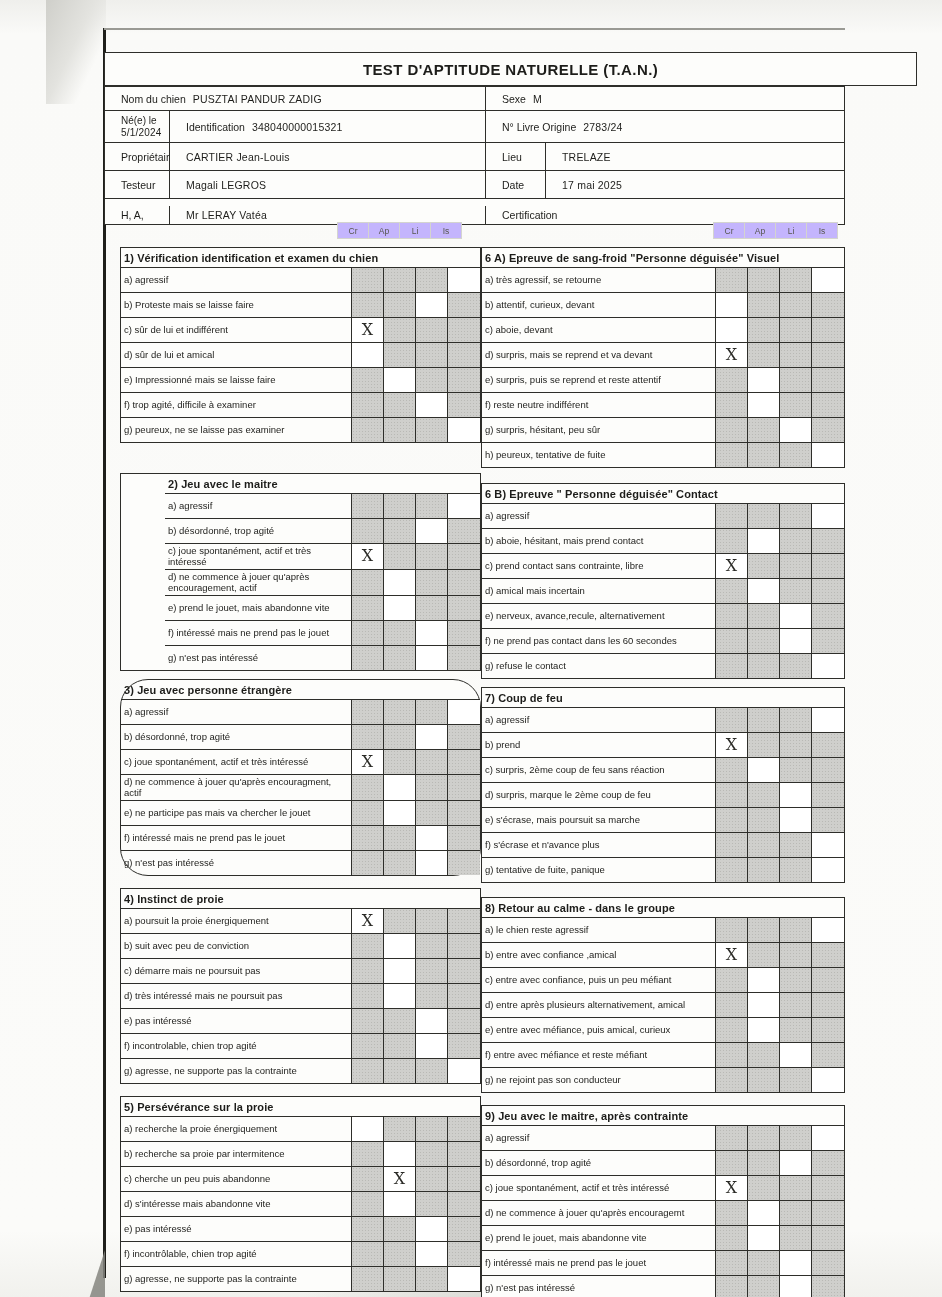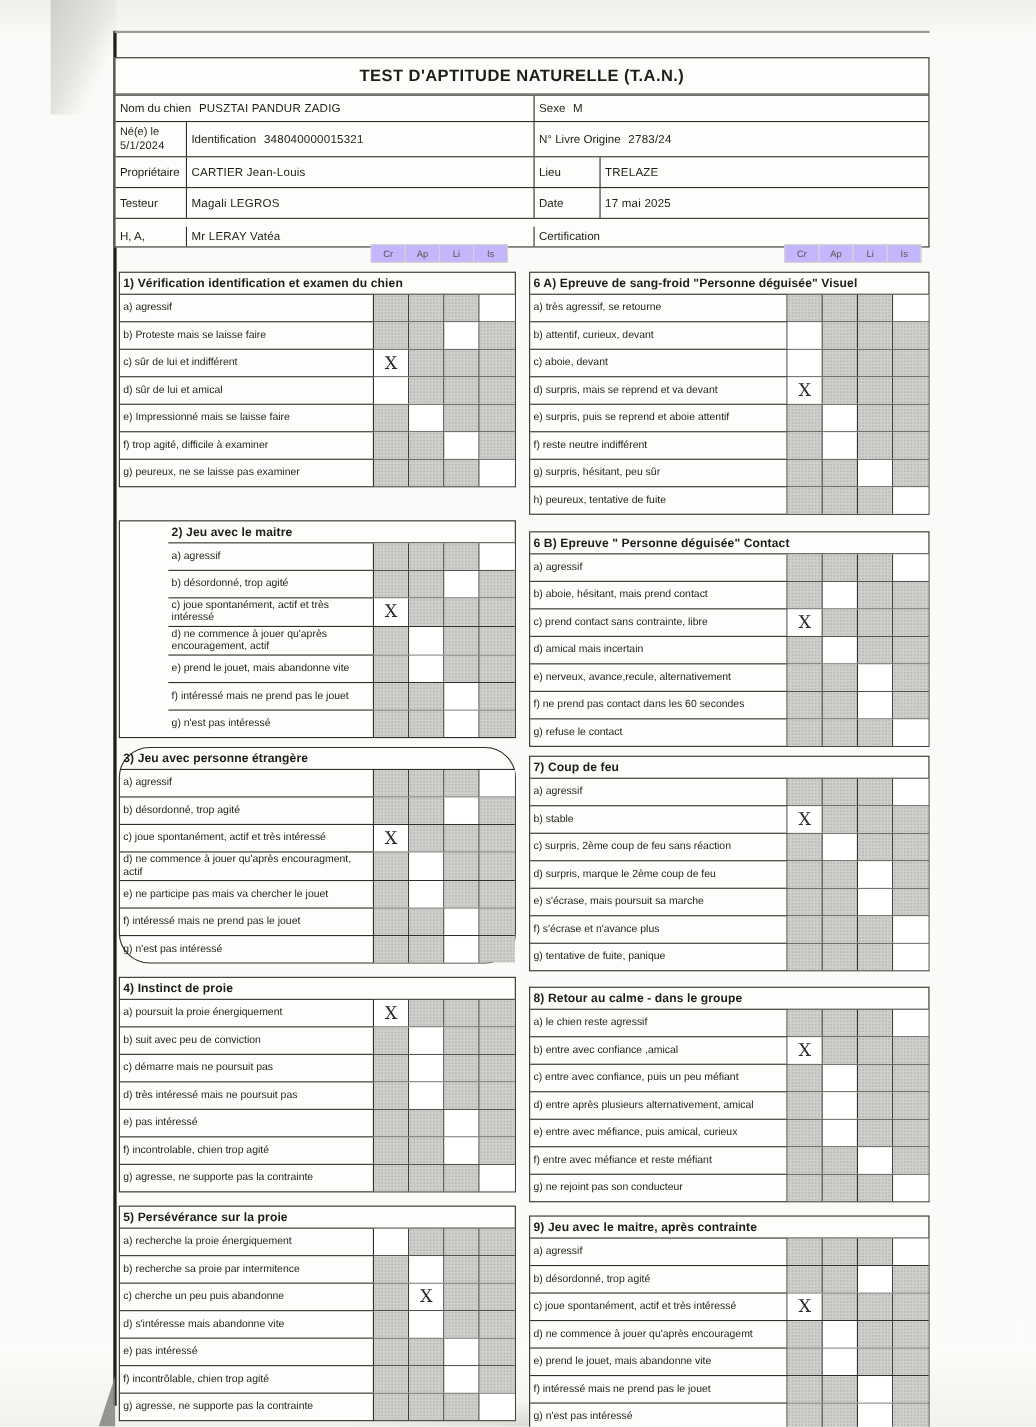--- a/index.html
+++ b/index.html
@@ -15,44 +15,44 @@
     background:linear-gradient(115deg,#cfcfca 0%,#e3e3df 45%,rgba(250,250,248,0) 72%);}
   .corner-bl{position:absolute;left:88px;top:1250px;width:17px;height:47px;
     background:#85857f;clip-path:polygon(100% 0,100% 100%,10% 100%);opacity:.85;}
   .edge-left{position:absolute;left:103px;top:28px;width:2.5px;height:1250px;background:#1f1f1b;}
   .edge-top{position:absolute;left:104px;top:28px;width:741px;height:1.5px;background:#9a9a94;}
   .shadow-bottom{position:absolute;left:300px;top:1274px;width:400px;height:23px;
     background:radial-gradient(ellipse at 50% 100%, #dadad5 0%, rgba(250,250,248,0) 70%);}
 
   .form{position:absolute;left:104px;top:30px;width:741px;}
 
-  .title-box{position:absolute;left:0;top:22px;width:741px;height:34px;box-sizing:border-box;
+  .title-box{position:absolute;left:0;top:22px;width:813px;height:34px;box-sizing:border-box;
     border:1.6px solid var(--line);background:#fdfdfb;display:flex;align-items:center;justify-content:center;
     font-weight:bold;font-size:15px;letter-spacing:.4px;}
 
   .hdr{position:absolute;left:0;top:56px;width:741px;box-sizing:border-box;
     border:1.6px solid var(--line);background:#fdfdfb;}
   .hrow{display:flex;border-bottom:1.6px solid var(--line);align-items:stretch;}
   .hrow:last-child{border-bottom:none;align-items:flex-end;}
-  .hcell{font-size:10.5px;padding:3px 4px;border-right:1.6px solid var(--line);
+  .hcell{font-size:10.5px;padding:3px 16px;border-right:1.6px solid var(--line);
     display:flex;align-items:center;gap:7px;box-sizing:border-box;white-space:nowrap;overflow:hidden;}
   .hcell:last-child{border-right:none;}
   .hcell .val{letter-spacing:.2px;}
   .r1{min-height:23px}.r2{min-height:31px}.r3{min-height:27px}.r4{min-height:27px}.r5{min-height:25px}
   .w-a{flex:0 0 381px}.w-n{flex:0 0 65px}.w-m{flex:0 0 316px}.w-l{flex:0 0 60px}.w-rest{flex:1}
   .stack{flex-direction:column;align-items:flex-start;justify-content:center;gap:0;line-height:1.2;font-size:10px;}
 
   .strip{position:absolute;top:192px;display:flex;height:17px;background:#c4b5fd;}
   .strip-left{left:233px;} .strip-right{left:609px;}
   .score-col{width:32px;box-sizing:border-box;text-align:center;font-size:8.5px;color:#56564f;
     line-height:16px;border:1px solid #d4d4cf;margin-right:-1px;}
 
   .cols{position:absolute;left:0;top:217px;width:741px;}
   .col{position:absolute;top:0;}
-  #col-left{left:4px;width:361px;} #col-right{left:377px;width:364px;}
+  #col-left{left:16px;width:361px;} #col-right{left:377px;width:364px;}
 
   .section{border:1.7px solid var(--line);background:#fdfdfb;box-sizing:border-box;}
   #col-left .section:nth-child(1){margin-bottom:30px;}
   #col-left .section:nth-child(2){margin-bottom:8px;padding-left:44px;}
   #col-left .section:nth-child(3){margin-bottom:12px;border-radius:28px;}
   #col-left .section:nth-child(4){margin-bottom:12px;}
   #col-right .section:nth-child(1){margin-bottom:15px;}
   #col-right .section:nth-child(2){margin-bottom:8px;}
   #col-right .section:nth-child(3){margin-bottom:14px;}
   #col-right .section:nth-child(4){margin-bottom:12px;}
@@ -543,21 +543,21 @@
             <div class="cells">
               <div class="cell open">
                 <span class="xmark">X</span>
               </div>
               <div class="cell"></div>
               <div class="cell"></div>
               <div class="cell"></div>
             </div>
           </div>
           <div class="row">
-            <div class="lbl">e) surpris, puis se reprend et aboie attentif</div>
+            <div class="lbl">e) surpris, puis se reprend et reste attentif</div>
             <div class="cells">
               <div class="cell"></div>
               <div class="cell open"></div>
               <div class="cell"></div>
               <div class="cell"></div>
             </div>
           </div>
           <div class="row">
             <div class="lbl">f) reste neutre indifférent</div>
             <div class="cells">
@@ -659,21 +659,21 @@
           <div class="row">
             <div class="lbl">a) agressif</div>
             <div class="cells">
               <div class="cell"></div>
               <div class="cell"></div>
               <div class="cell"></div>
               <div class="cell open"></div>
             </div>
           </div>
           <div class="row">
-            <div class="lbl">b) stable</div>
+            <div class="lbl">b) prend</div>
             <div class="cells">
               <div class="cell open">
                 <span class="xmark">X</span>
               </div>
               <div class="cell"></div>
               <div class="cell"></div>
               <div class="cell"></div>
             </div>
           </div>
           <div class="row">

